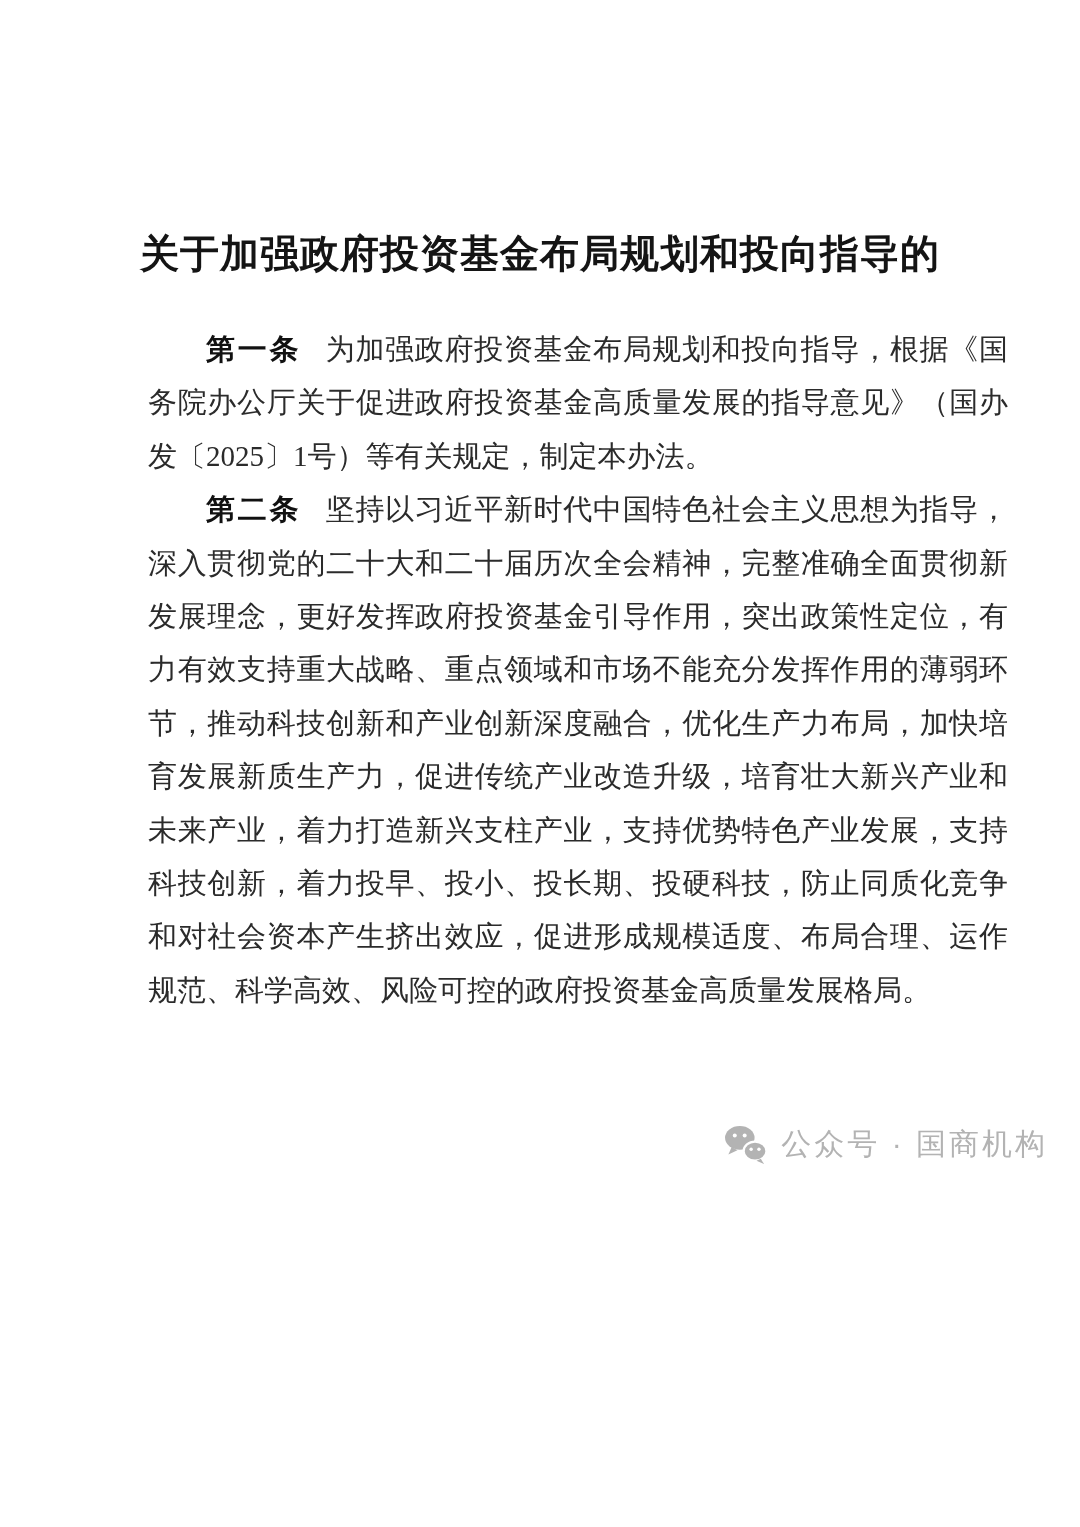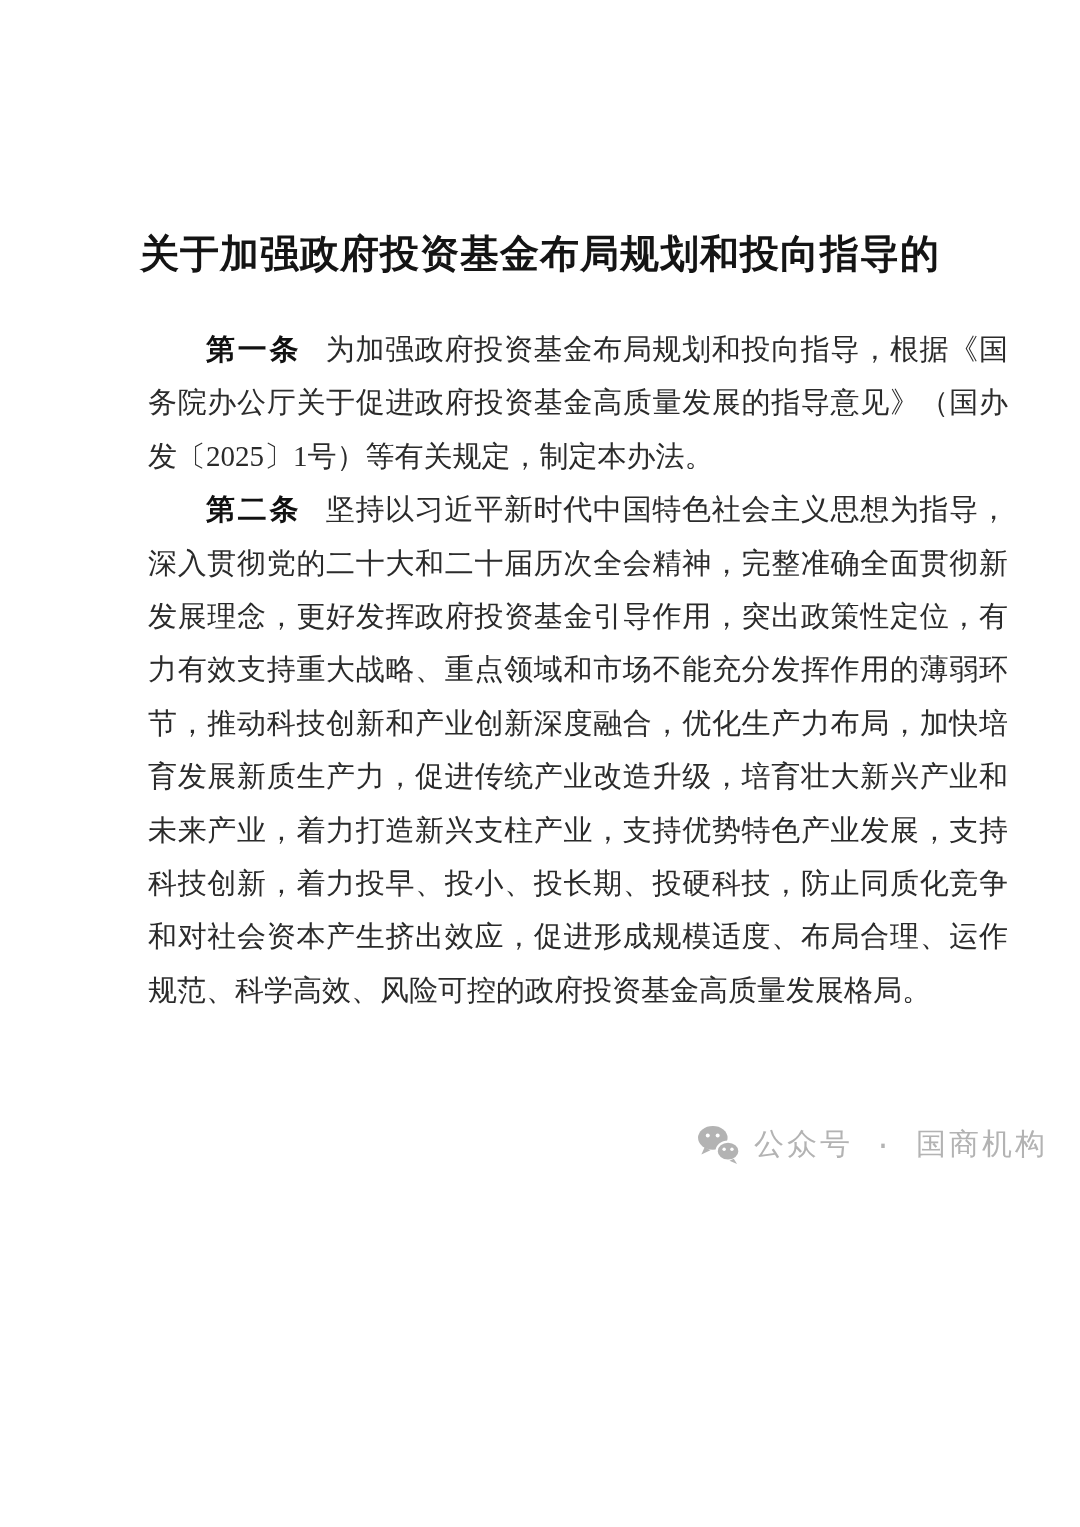--- a/index.html
+++ b/index.html
@@ -47,21 +47,21 @@
   .watermark {
     position: absolute;
     right: 32px;
     bottom: 24px;
     display: flex;
     align-items: center;
     gap: 12px;
     color: #b3b3b3;
     font-size: 30px;
     letter-spacing: 3px;
-    font-family: Liberation Mono, monospace;
+    font-family: Liberation Sans, sans-serif;
     user-select: none;
   }
   .watermark svg {
     display: block;
   }
 </style>
 </head>
 <body>
 
 <div class="page">

